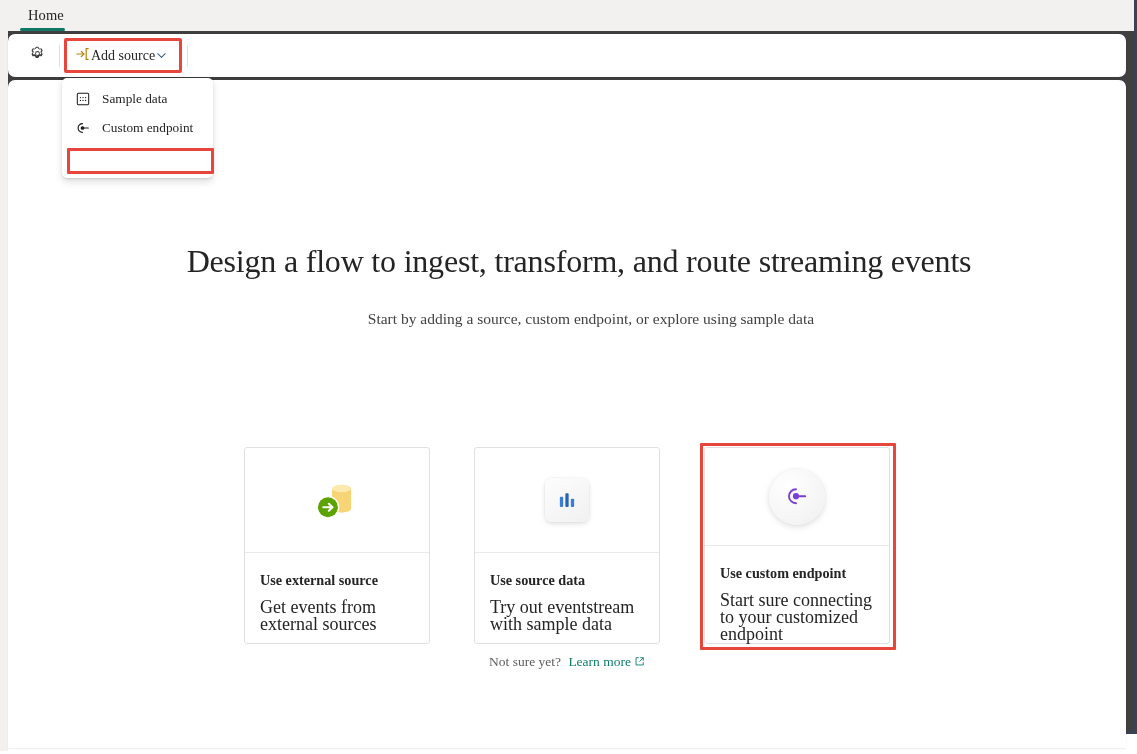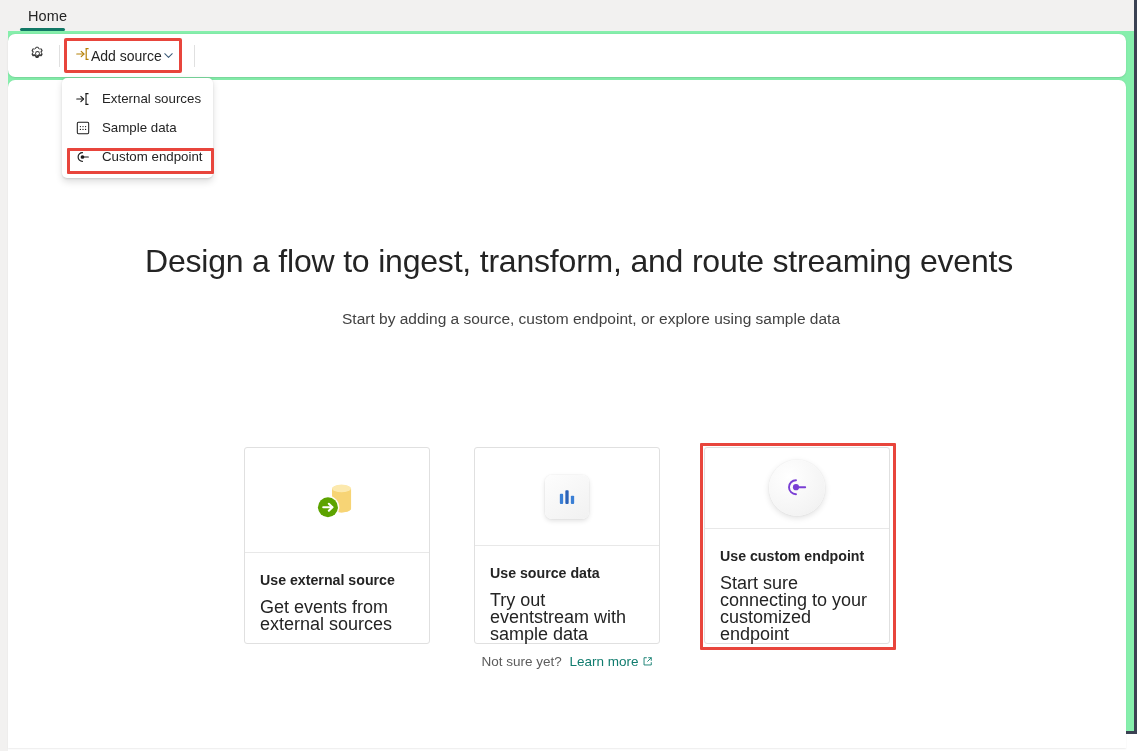--- a/index.html
+++ b/index.html
@@ -8,23 +8,24 @@
     width: 1137px;
     height: 754px;
     overflow: hidden;
     font-family: "Liberation Sans", sans-serif;
   }
 
   #app {
     position: relative;
     width: 1137px;
     height: 734px;
-    background: #86efac;
+    background: #404040;
     border-right: 3px solid #3b4253;
     border-bottom: 3px solid #3b4253;
+    font-family: Liberation Serif, serif;
   }
 
   
   .tabstrip {
     position: absolute;
     top: 0; left: 0;
     width: 1134px;
     height: 31px;
     background: #f2f1f0;
   }
@@ -336,31 +337,20 @@
       </div>
     </div>
 
     <div class="cb-sep" style="margin-left:10px"></div>
   </div>
 
   <div class="anno-addsource"></div>
 
   <div class="menu">
 
-    <div class="menu-item">
-      <span class="menu-icon">
-        <svg width="16" height="16" viewBox="0 0 18 18" fill="none">
-          <path d="M2 9h7.4" stroke="#1b1b1b" stroke-width="1.3" stroke-linecap="round"></path>
-          <path d="M6.6 6l3 3-3 3" stroke="#1b1b1b" stroke-width="1.3" stroke-linecap="round" stroke-linejoin="round"></path>
-          <path d="M12.4 3v12" stroke="#1b1b1b" stroke-width="1.3" stroke-linecap="round"></path>
-          <path d="M12.4 3h2.3M12.4 15h2.3" stroke="#1b1b1b" stroke-width="1.3" stroke-linecap="round"></path>
-        </svg>
-      </span>
-      <span class="menu-text">External sources</span>
-    </div>
 
     <div class="menu-item">
       <span class="menu-icon">
         <svg width="16" height="16" viewBox="0 0 18 18" fill="none">
           <rect x="2.6" y="2.6" width="12.8" height="12.8" rx="1.2" stroke="#1b1b1b" stroke-width="1.15"></rect>
           <circle cx="6.1" cy="7.4" r=".75" fill="#1b1b1b"></circle>
           <circle cx="9" cy="7.4" r=".75" fill="#1b1b1b"></circle>
           <circle cx="11.9" cy="7.4" r=".75" fill="#1b1b1b"></circle>
           <circle cx="6.1" cy="10.6" r=".75" fill="#1b1b1b"></circle>
           <circle cx="9" cy="10.6" r=".75" fill="#1b1b1b"></circle>

